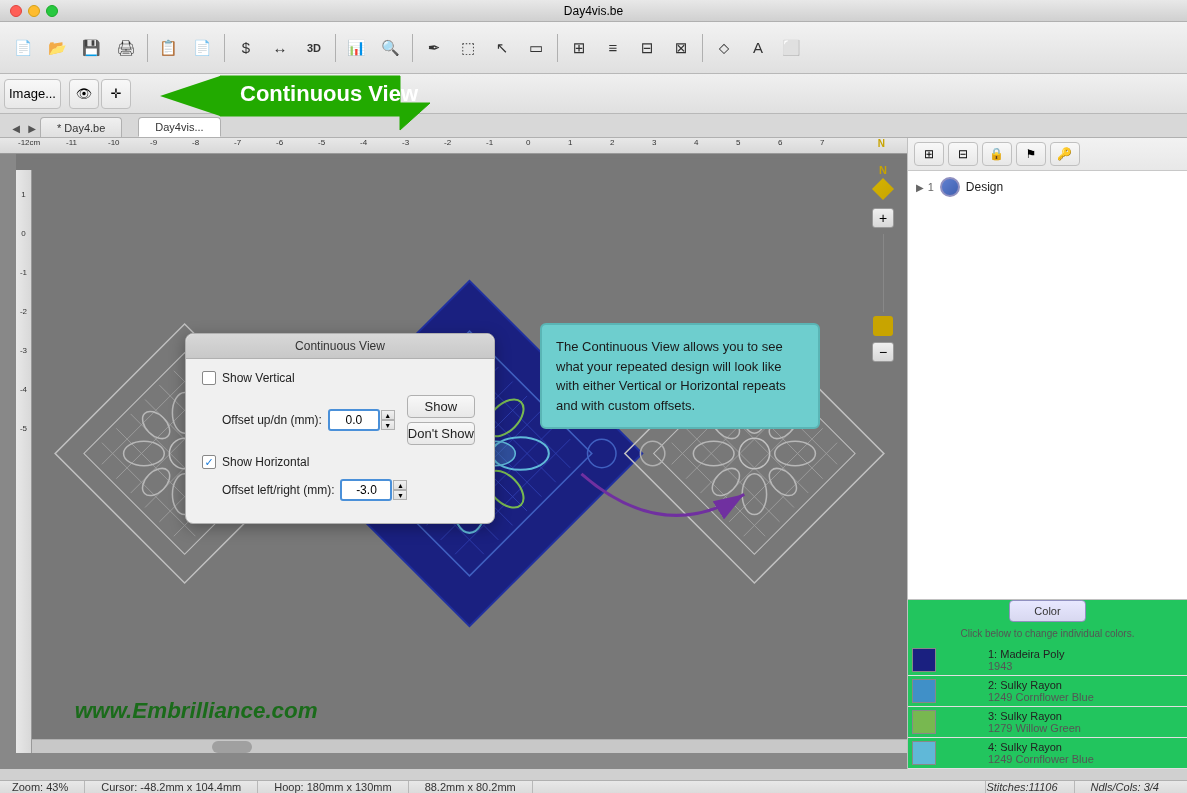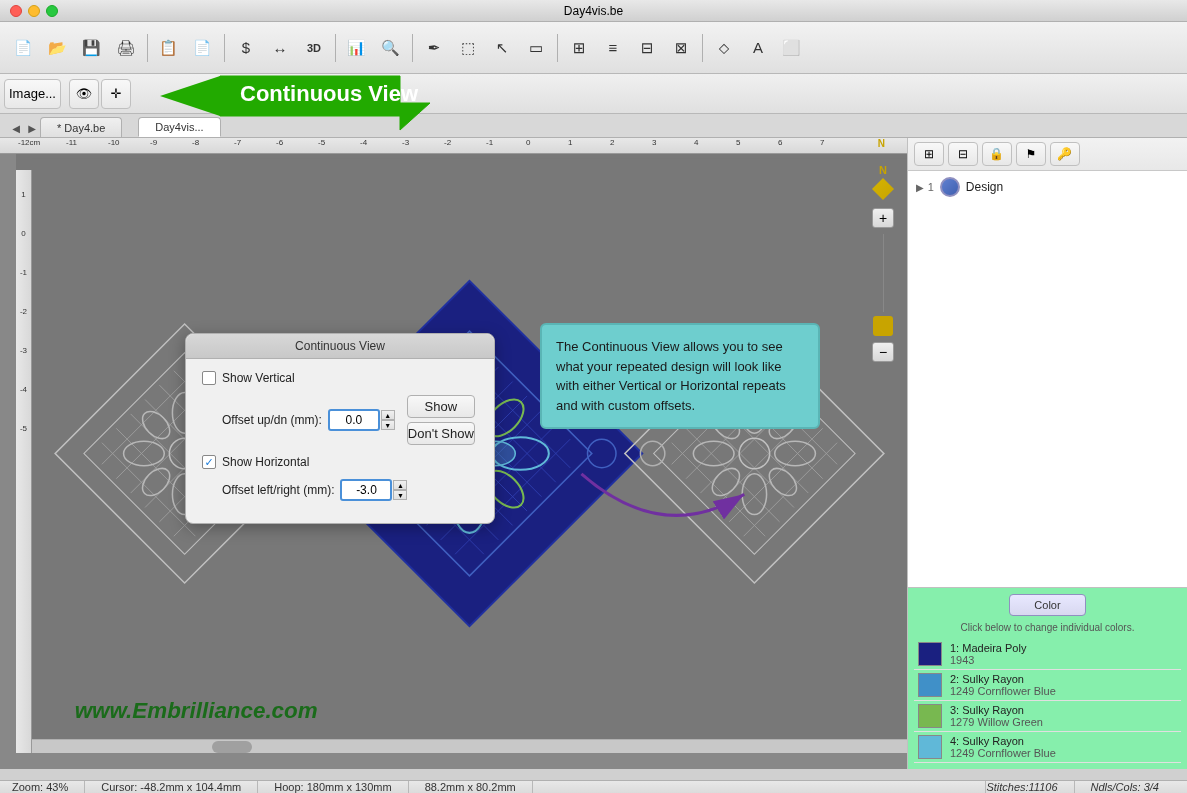--- a/index.html
+++ b/index.html
@@ -69,28 +69,28 @@
     #objects-toolbar { background: linear-gradient(to bottom, #f2f2f2, #e8e8e8); padding: 4px 6px; border-bottom: 1px solid #c8c8c8; display: flex; gap: 4px; align-items: center; }
     #objects-title { padding: 4px 8px; font-size: 12px; font-weight: bold; color: #333; border-bottom: 1px solid #c8c8c8; background: white; }
     #objects-list { flex: 1; background: white; padding: 4px; }
     .obj-item { display: flex; align-items: center; padding: 2px 4px; cursor: pointer; }
     .obj-item .obj-arrow { font-size: 10px; margin-right: 4px; color: #666; }
     .obj-item .obj-num { font-size: 11px; color: #666; margin-right: 6px; }
     .obj-icon { width: 20px; height: 20px; background: linear-gradient(135deg, #6080d0, #4060b0); border-radius: 50%; margin-right: 6px; border: 2px solid #9090c0; }
     .obj-name { font-size: 12px; color: #222; }
 
     
-    #color-panel { background: #86efac; border-top: 1px solid #c0c0c0; padding: 6px; }
+    #color-panel { background: #22c55e; border-top: 1px solid #c0c0c0; }
     .color-btn-row { display: flex; gap: 4px; margin-bottom: 6px; justify-content: center; }
     .color-tab { flex: 1; padding: 4px 6px; background: linear-gradient(to bottom, #f8f8f8, #e8e8e8); border: 1px solid #b8b8b8; border-radius: 4px; font-size: 11px; text-align: center; cursor: pointer; color: #333; }
     .color-tab.active { background: linear-gradient(to bottom, #e8e8ff, #d8d8f0); border-color: #9090c0; }
     .color-desc { font-size: 10px; color: #555; text-align: center; margin-bottom: 6px; }
     .color-item { display: flex; align-items: center; padding: 3px 4px; border-bottom: 1px solid #e0e0e0; }
     .color-swatch { width: 24px; height: 24px; border: 1px solid #888; margin-right: 8px; flex-shrink: 0; }
-    .color-info { font-size: 11px; color: #222; }
+    .color-info { font-size: 11px; color: #222; margin-left: 44px; }
     .color-info .line1 { font-weight: normal; }
     .color-info .line2 { color: #555; }
 
     
     #statusbar { height: 16px; background: linear-gradient(to bottom, #e8e8e8, #d8d8d8); border-top: 1px solid #b0b0b0; display: flex; padding: 0 12px; font-size: 11px; color: #333; gap: 0; margin-top: 11px; }
     .sb-item { padding: 0 16px; border-right: 1px solid #b8b8b8; }
     .sb-item:first-child { padding-left: 0; }
     .sb-right { margin-left: auto; display: flex; gap: 0; }
     .sb-right .sb-item { border-right: none; border-left: 1px solid #b8b8b8; font-style: italic; }
 

